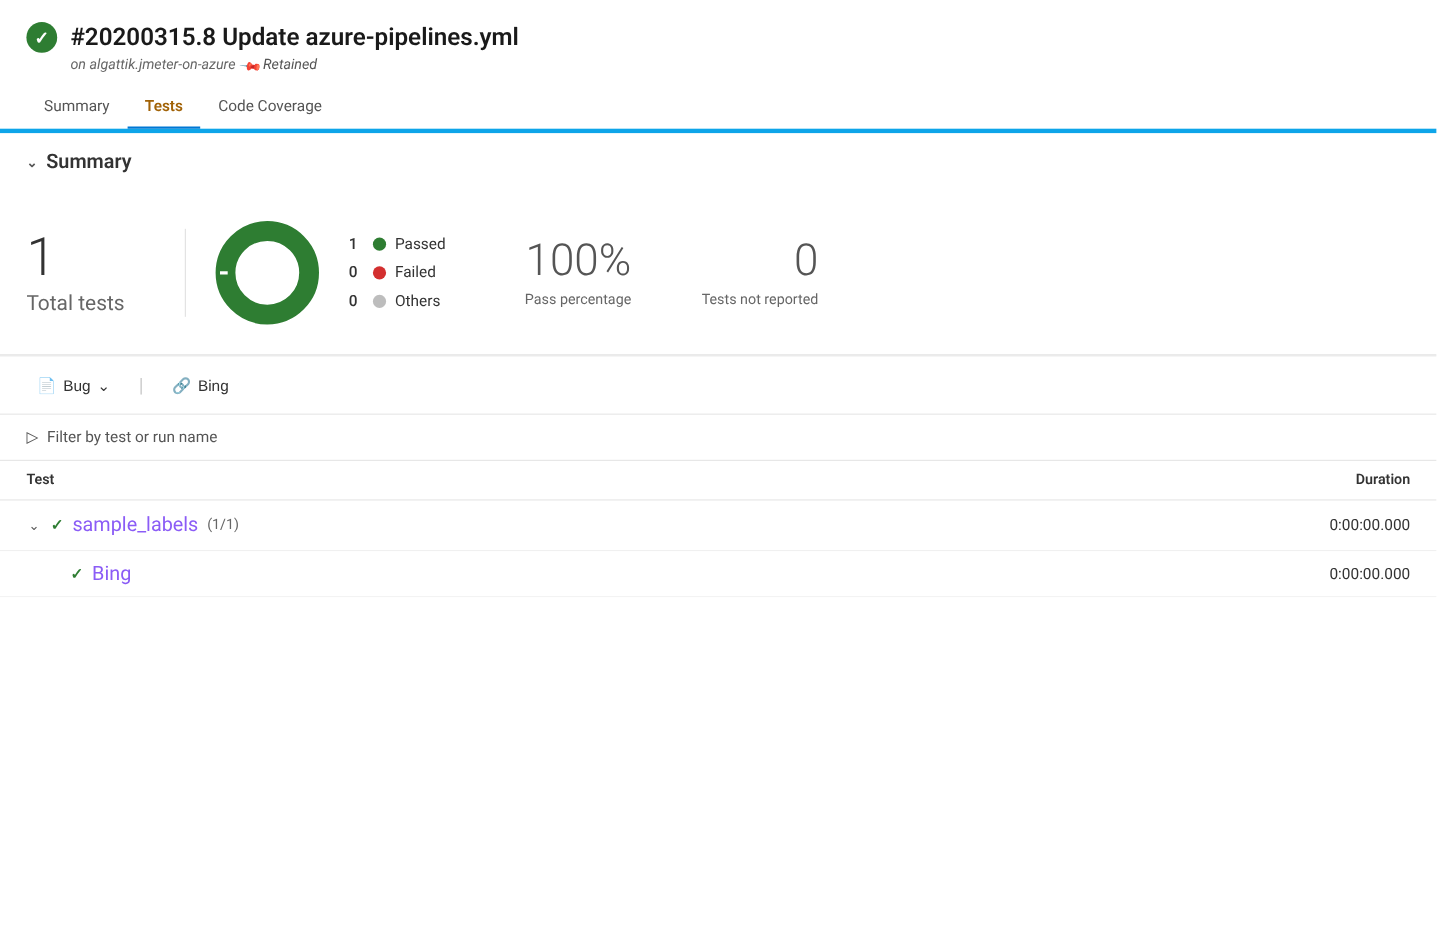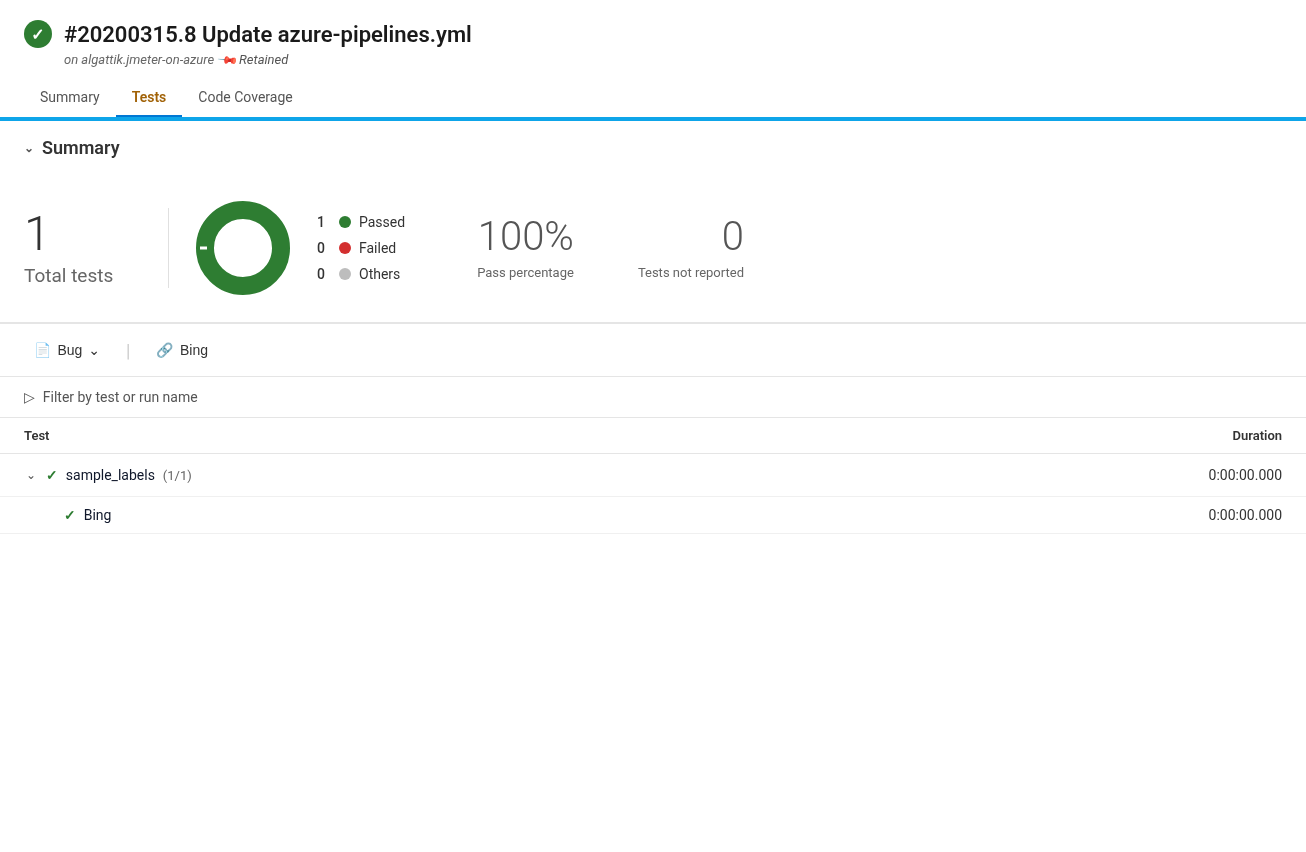--- a/index.html
+++ b/index.html
@@ -311,22 +311,22 @@
       padding: 2px;
     }
 
     .check-icon {
       color: #2e7d32;
       font-size: 14px;
       font-weight: bold;
     }
 
     .test-name {
-      font-size: 14px;
-      color: #0f172a;
+      font-size: 18px;
+      color: #8b5cf6;
     }
 
     .test-count {
       color: #666;
       font-size: 13px;
     }
 
     .duration-value {
       color: #333;
       font-size: 14px;

